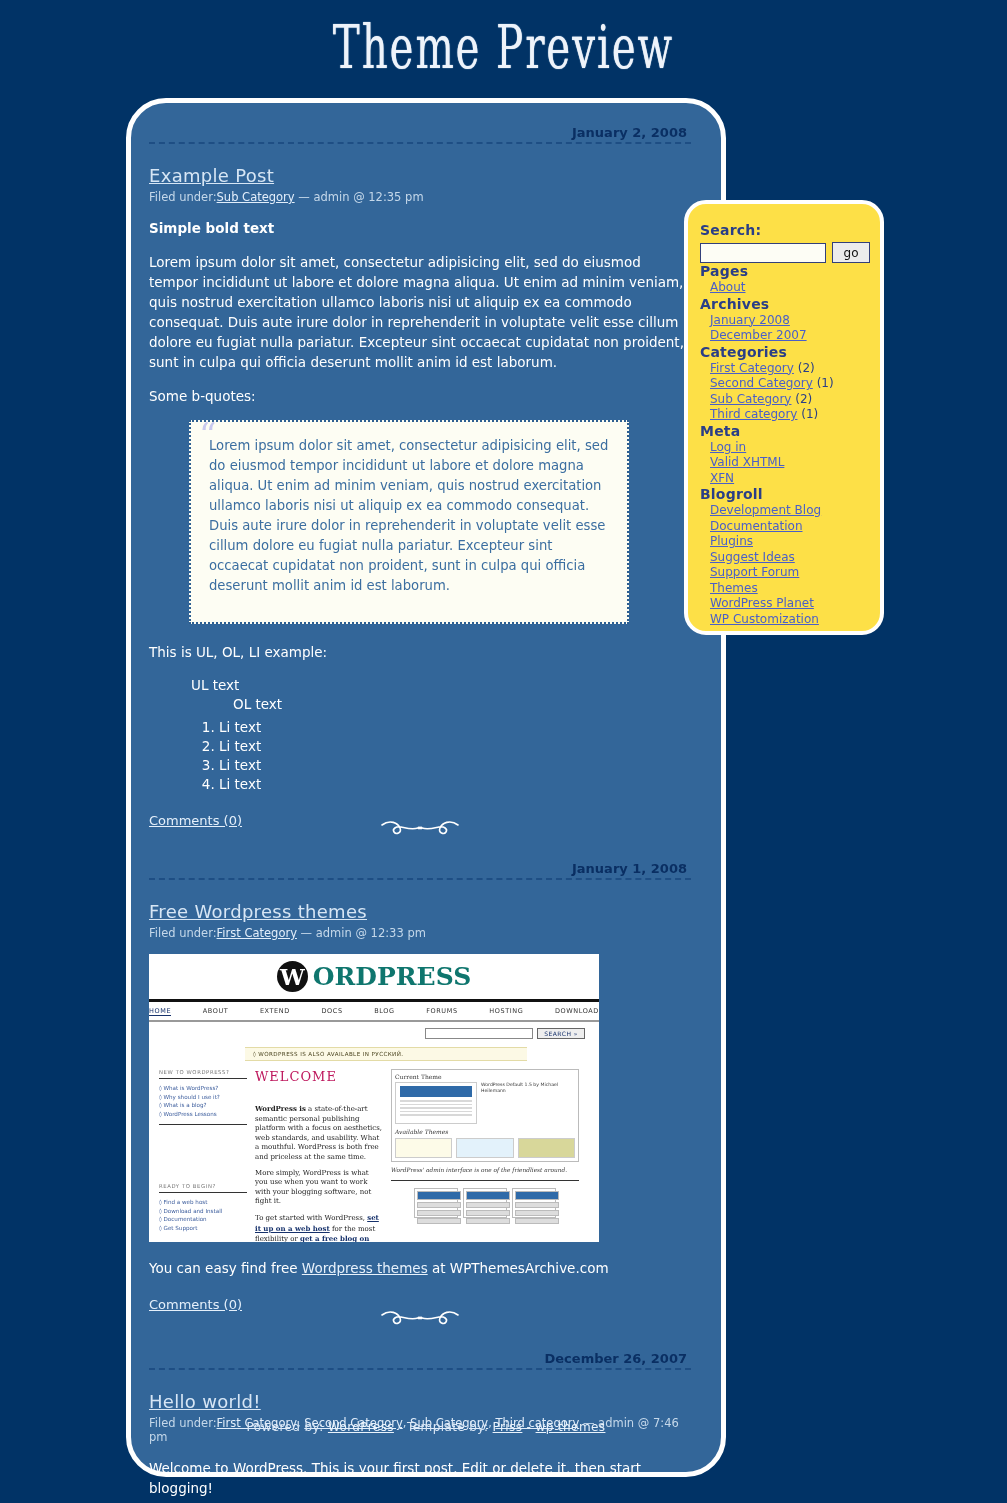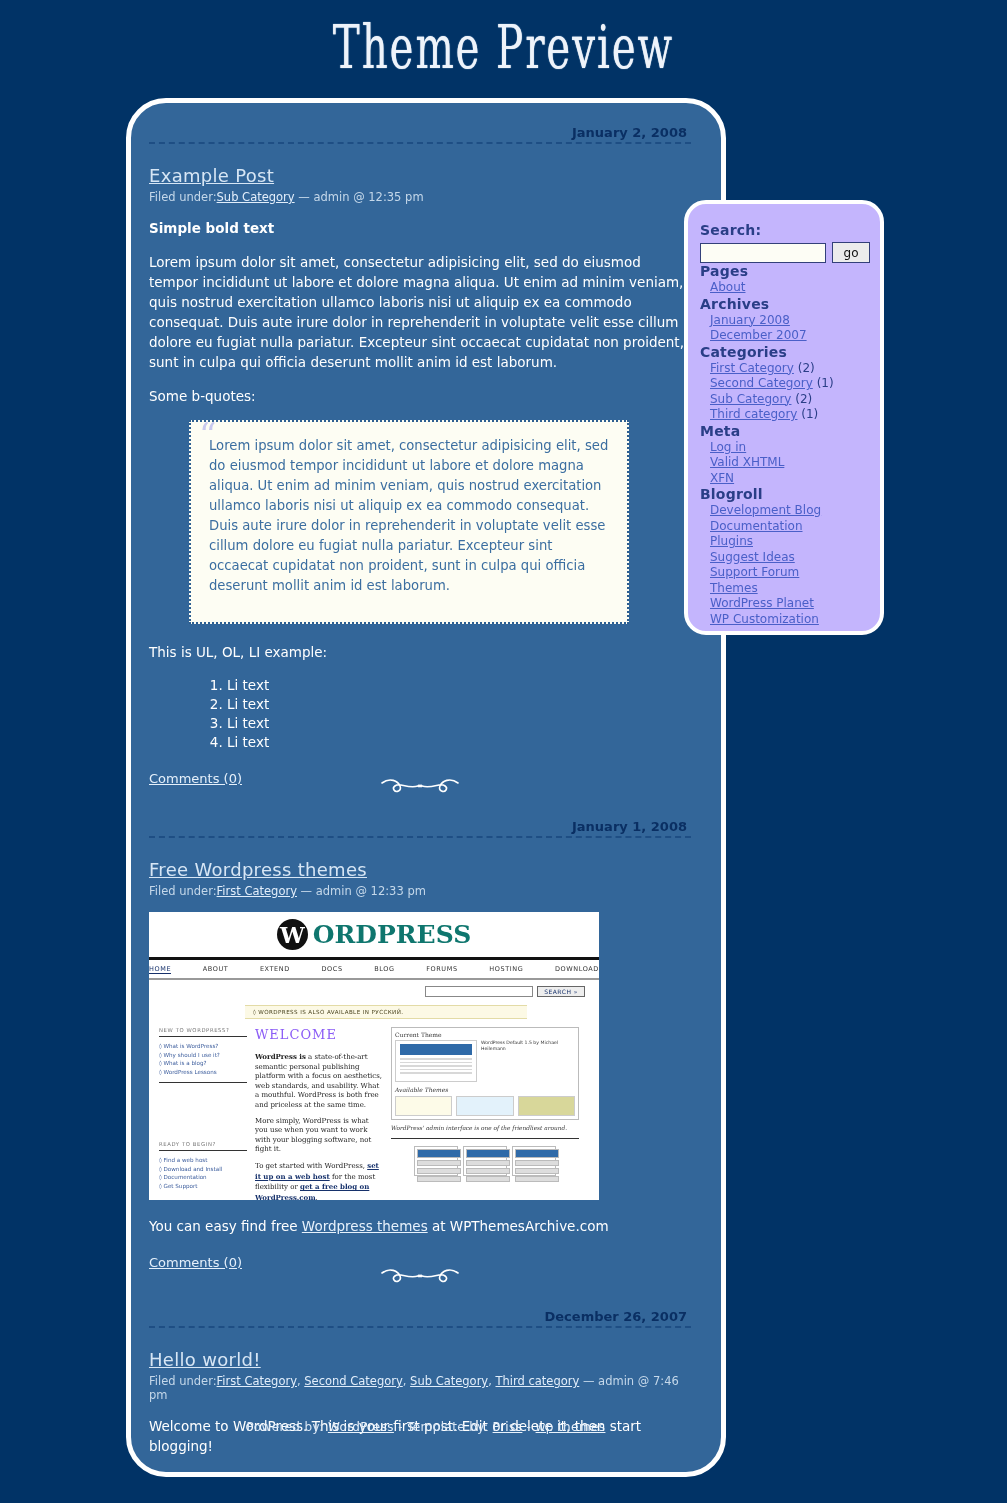--- a/index.html
+++ b/index.html
@@ -36,21 +36,21 @@
     border:5px solid #ffffff;
     border-radius:40px;
     padding:22px 30px 0 18px;
   }
 
   
   #sidebar {
     position:absolute;
     left:684px; top:200px;
     width:200px; height:435px;
-    background:#c4b5fd;
+    background:#fde047;
     border:4px solid #ffffff;
     border-radius:22px;
     padding:18px 10px 12px 12px;
     z-index:5;
   }
   .sb-head {
     color:#2a3e87; font-weight:bold; font-size:14px;
     margin:14px 0 1px 0; letter-spacing:.2px;
   }
   .sb-head:first-child { margin-top:0; }
@@ -110,21 +110,21 @@
   blockquote .qmark {
     position:absolute; left:8px; top:-4px;
     font-family:"DejaVu Serif", serif;
     font-size:34px; color:#c9c9ef; line-height:1;
   }
   blockquote p { margin:0; position:relative; }
 
   .list-block { margin:6px 0 16px 0; color:#fff; font-size:13.5px; line-height:19px; }
   .list-block ul { list-style:none; margin:0; padding-left:42px; }
   .list-block ul ul { list-style:none; padding-left:42px; }
-  .list-block ol { margin:12px; padding-left:66px; }
+  .list-block ol { margin:4px; padding-left:66px; }
   .list-block li { margin:0; }
 
   .comments-link { display:inline-block; margin:0 0 0 0; }
   .comments-link a { color:#e5f0fb; font-size:13px; text-decoration:underline; }
 
   .ornament {
     text-align:center; color:#ffffff;
     font-size:22px; line-height:18px;
     margin:-14px 0 18px 0;
     height:26px;
@@ -187,22 +187,22 @@
   #wp-shot .wpsh-subhead {
     font-family:"DejaVu Sans", sans-serif; font-size:5.3px; letter-spacing:.6px;
     color:#777; border-bottom:1px solid #333; padding-bottom:3px; margin-bottom:5px;
   }
   #wp-shot .wpsh-li {
     font-family:"DejaVu Sans", sans-serif; font-size:5.6px; color:#3b5c9c;
     line-height:8.5px;
   }
   #wp-shot .wpsh-rule { border-top:1px solid #333; margin-top:6px; }
   #wp-shot .wpsh-welcome {
-    font-family:"DejaVu Serif", serif; font-size:13px; color:#8b5cf6;
-    letter-spacing:1px; margin-bottom:10px;
+    font-family:"DejaVu Serif", serif; font-size:13px; color:#be185d;
+    letter-spacing:1px; margin-bottom:20px;
   }
   #wp-shot .wpsh-p {
     font-family:"DejaVu Serif", serif; font-size:7px; line-height:9.6px;
     color:#222; margin:0 0 6px 0;
   }
   #wp-shot .wpsh-p b { font-weight:bold; }
   #wp-shot .wpsh-p a { color:#16316b; text-decoration:underline; font-weight:bold; }
   #wp-shot .wpsh-panel { border:1px solid #bbb; padding:3px; }
   #wp-shot .wpsh-ptitle { font-family:"DejaVu Serif", serif; font-size:6px; color:#333; margin-bottom:2px; }
   #wp-shot .wpsh-thumb-big { height:42px; background:#fff; border:1px solid #ccc; position:relative; }
@@ -306,20 +306,26 @@
       <p>Some b-quotes:</p>
 
       <blockquote>
         <span class="qmark">“</span>
         <p>Lorem ipsum dolor sit amet, consectetur adipisicing elit, sed do eiusmod tempor incididunt ut labore et dolore magna aliqua. Ut enim ad minim veniam, quis nostrud exercitation ullamco laboris nisi ut aliquip ex ea commodo consequat. Duis aute irure dolor in reprehenderit in voluptate velit esse cillum dolore eu fugiat nulla pariatur. Excepteur sint occaecat cupidatat non proident, sunt in culpa qui officia deserunt mollit anim id est laborum.</p>
       </blockquote>
 
       <p>This is UL, OL, LI example:</p>
 
       <div class="list-block">
+        <ul>
+          <li>UL text</li>
+          <ul>
+            <li>OL text</li>
+          </ul>
+        </ul>
         <ol>
           <li>Li text</li>
           <li>Li text</li>
           <li>Li text</li>
           <li>Li text</li>
         </ol>
       </div>
 
       <div class="comments-link">
         <a href="#">Comments (0)</a>

